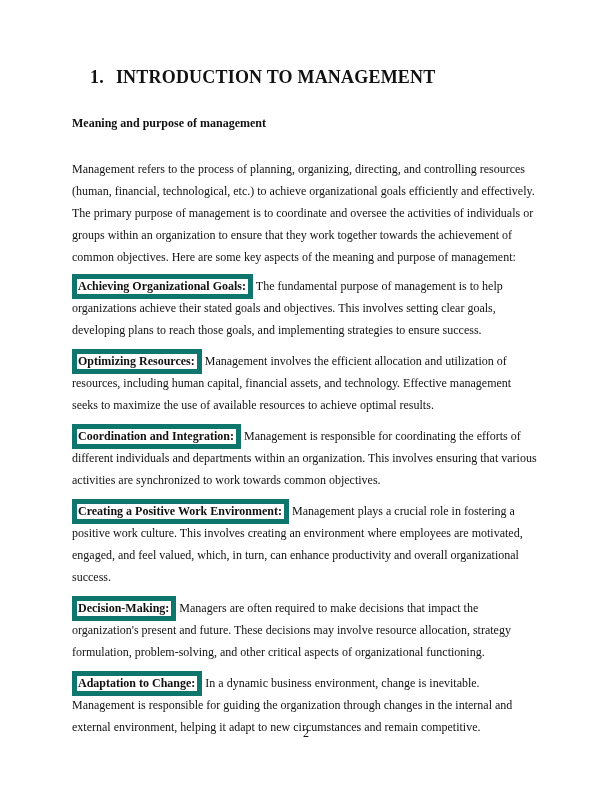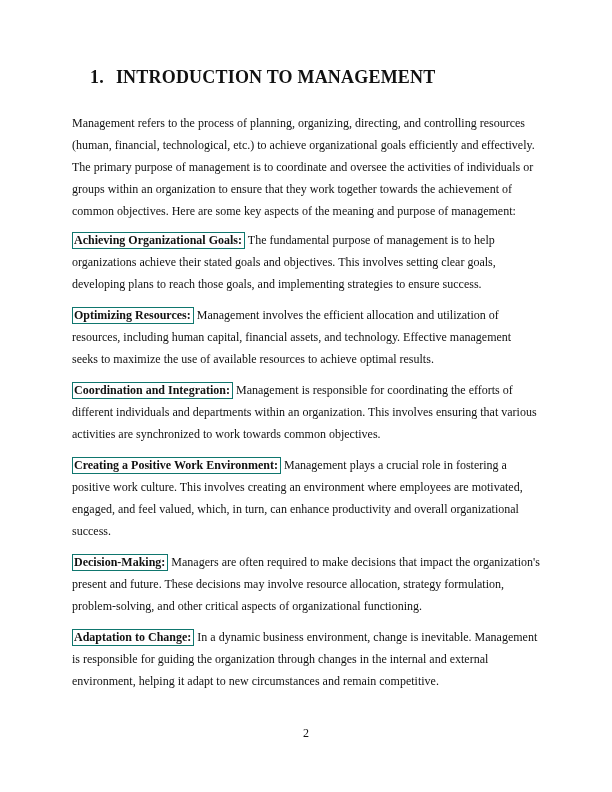--- a/index.html
+++ b/index.html
@@ -38,39 +38,40 @@
   }
   p.body-para {
     margin: 0 0 7px 0;
     text-align: left;
   }
   p.section-para {
     margin: 0 0 9px 0;
   }
   .label-box {
     font-weight: bold;
-    border: 1px solid #0f766e;
+    border: 5px solid #0f766e;
     padding: 0 2px 1px 1px;
   }
   .page-footer {
     position: absolute;
     bottom: 48px;
     left: 0;
     width: 100%;
     text-align: center;
     font-size: 12px;
   }
 </style>
 </head>
 <body>
 
 <div class="page">
 
   <h1 class="doc-heading"><span class="heading-num">1.</span><span>INTRODUCTION TO MANAGEMENT</span></h1>
 
+  <div class="doc-subheading">Meaning and purpose of management</div>
 
   <p class="body-para">Management refers to the process of planning, organizing, directing, and controlling resources (human, financial, technological, etc.) to achieve organizational goals efficiently and effectively. The primary purpose of management is to coordinate and oversee the activities of individuals or groups within an organization to ensure that they work together towards the achievement of common objectives. Here are some key aspects of the meaning and purpose of management:</p>
 
   <p class="section-para">
     <span class="label-box">Achieving Organizational Goals:</span>
     <span>The fundamental purpose of management is to help organizations achieve their stated goals and objectives. This involves setting clear goals, developing plans to reach those goals, and implementing strategies to ensure success.</span>
   </p>
 
   <p class="section-para">
     <span class="label-box">Optimizing Resources:</span>

